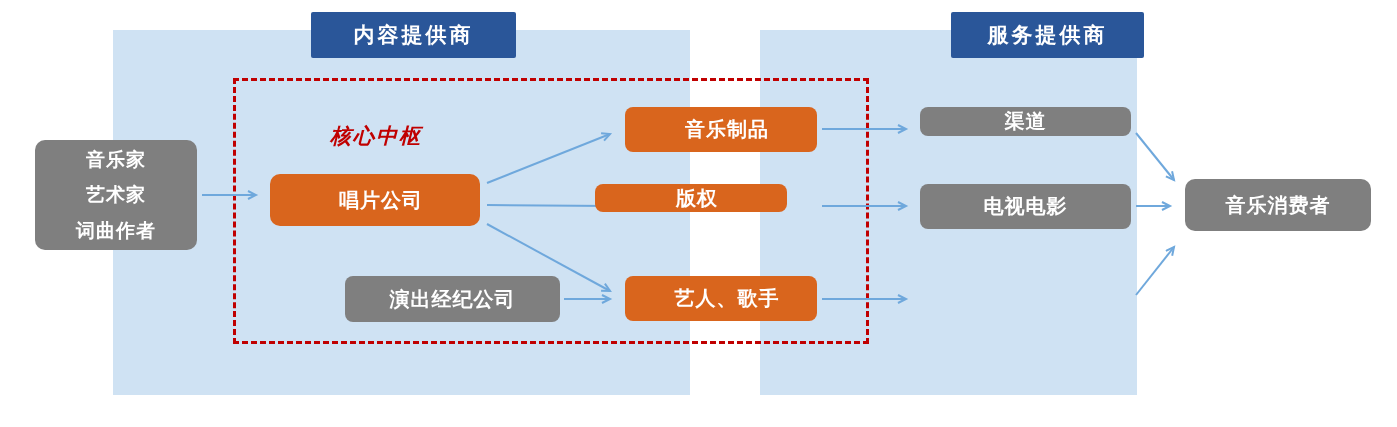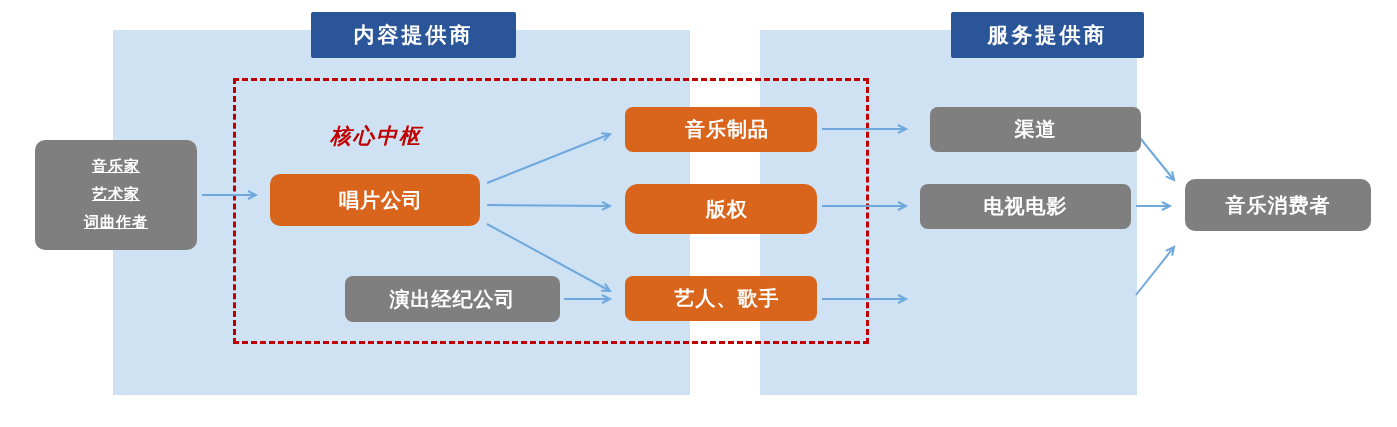--- a/index.html
+++ b/index.html
@@ -51,21 +51,21 @@
     display: flex;
     align-items: center;
     justify-content: center;
     text-align: center;
     border-radius: 8px;
     box-sizing: border-box;
   }
   .node.orange { background: #d9651d; padding-left: 12px; }
   .node.gray   { background: #7f7f7f; }
   .node.big    { border-radius: 10px; }
-  .node.multiline { white-space: pre-line; line-height: 1.85; font-size: 15px; text-decoration: underline; }
+  .node.multiline { white-space: pre-line; line-height: 1.85; font-size: 19px; }
   .arrows {
     position: absolute;
     left: 0; top: 0;
     width: 1397px;
     height: 427px;
     pointer-events: none;
   }
   .watermark {
     position: absolute;
     right: 28px;
@@ -120,25 +120,25 @@
   <div class="node gray big multiline" style="left:35px; top:140px; width:162px; height:110px;">音乐家
 艺术家
 词曲作者</div>
 
   <div class="node orange big" style="left:270px; top:174px; width:210px; height:52px;">唱片公司</div>
 
   <div class="node gray" style="left:345px; top:276px; width:215px; height:46px;text-align:center;">演出经纪公司</div>
 
   <div class="node orange" style="left:625px; top:107px; width:192px; height:45px;">音乐制品</div>
 
-  <div class="node orange" style="left:625px; top:184px; width:192px; height:50px;border-radius:13px;">版权</div>
+  <div class="node orange" style="left:595px; top:184px; width:192px; height:28px;">版权</div>
 
   <div class="node orange" style="left:625px; top:276px; width:192px; height:45px;">艺人、歌手</div>
 
-  <div class="node gray" style="left:920px; top:107px; width:211px; height:45px;margin-left:10px;">渠道</div>
+  <div class="node gray" style="left:920px; top:107px; width:211px; height:29px;">渠道</div>
 
   <div class="node gray" style="left:920px; top:184px; width:211px; height:45px;">电视电影</div>
 
 
   <div class="node gray big" style="left:1185px; top:179px; width:186px; height:52px;">音乐消费者</div>
 
 
 </div>
 
 </body></html>

